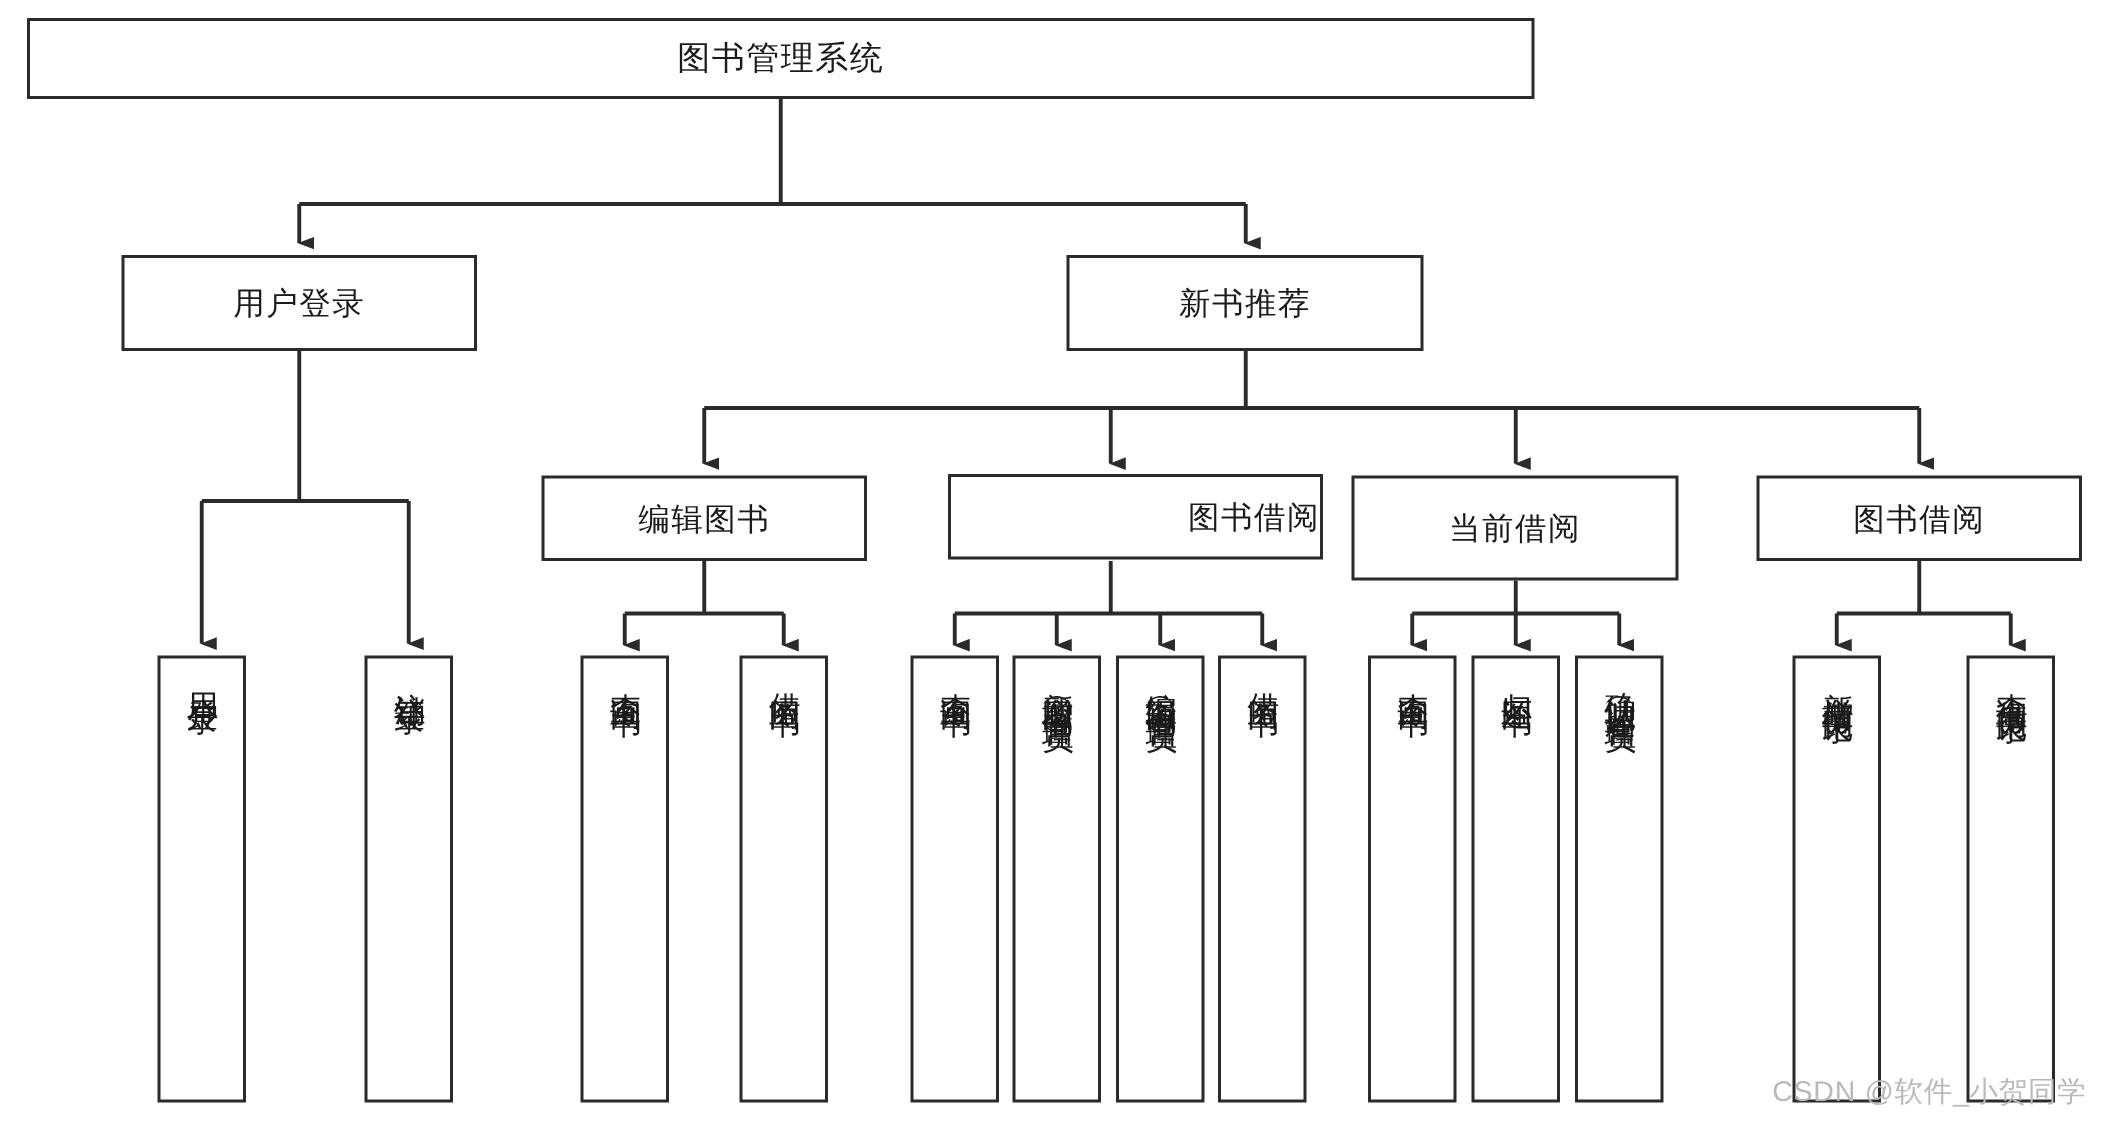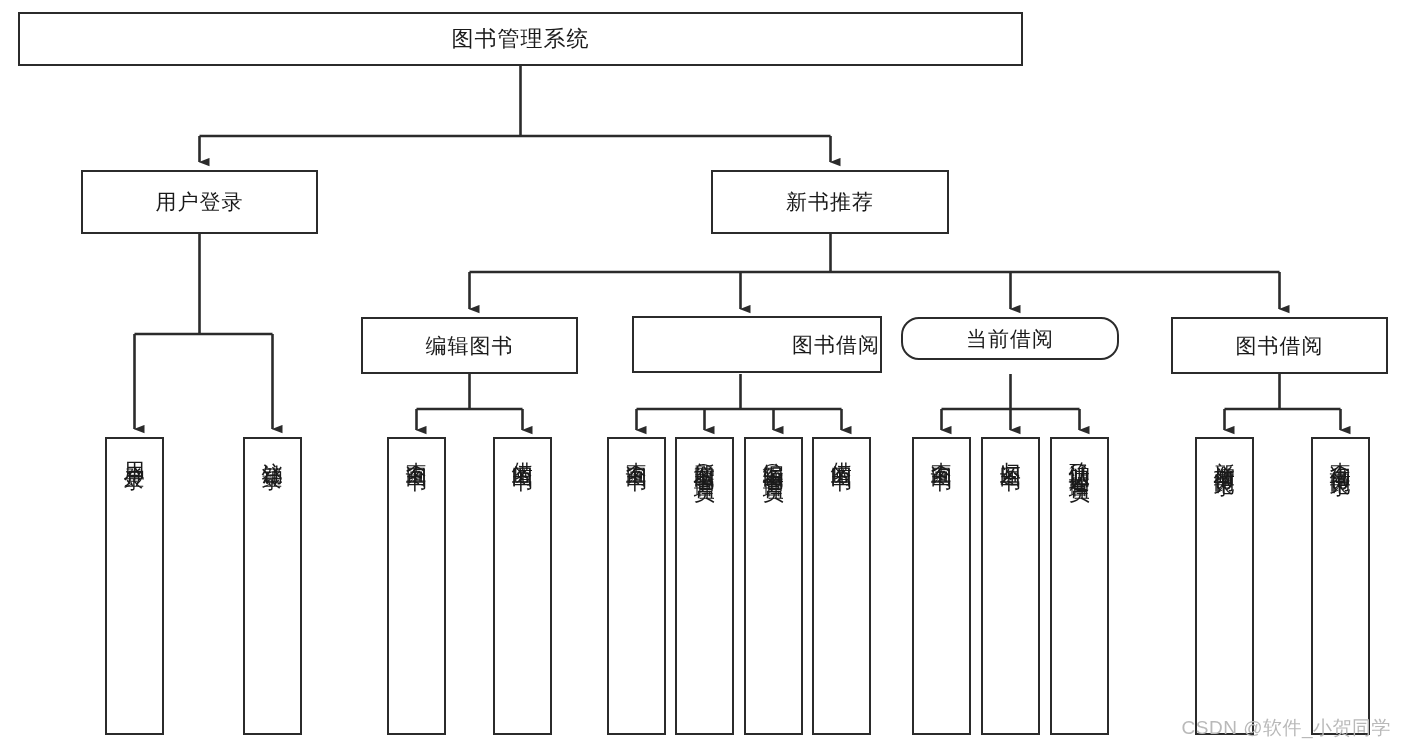--- a/index.html
+++ b/index.html
@@ -133,21 +133,21 @@
   <div class="node h" style="left:711px;top:170px;width:238px;height:64px;">
     <span>新书推荐</span>
   </div>
 
   <div class="node h" style="left:361px;top:317px;width:217px;height:57px;">
     <span>编辑图书</span>
   </div>
   <div class="node h" style="left:632px;top:316px;width:250px;height:57px;justify-content:flex-end;">
     <span>图书借阅</span>
   </div>
-  <div class="node h" style="left:901px;top:317px;width:218px;height:43px;border-radius:18px;">
+  <div class="node h" style="left:901px;top:317px;width:218px;height:70px;">
     <span>当前借阅</span>
   </div>
   <div class="node h" style="left:1171px;top:317px;width:217px;height:57px;">
     <span>图书借阅</span>
   </div>
 
   <div class="node v" style="left:105px;top:437px;width:59px;height:298px;">
     <span class="vtext">用户登录</span>
   </div>
   <div class="node v" style="left:243px;top:437px;width:59px;height:298px;">

